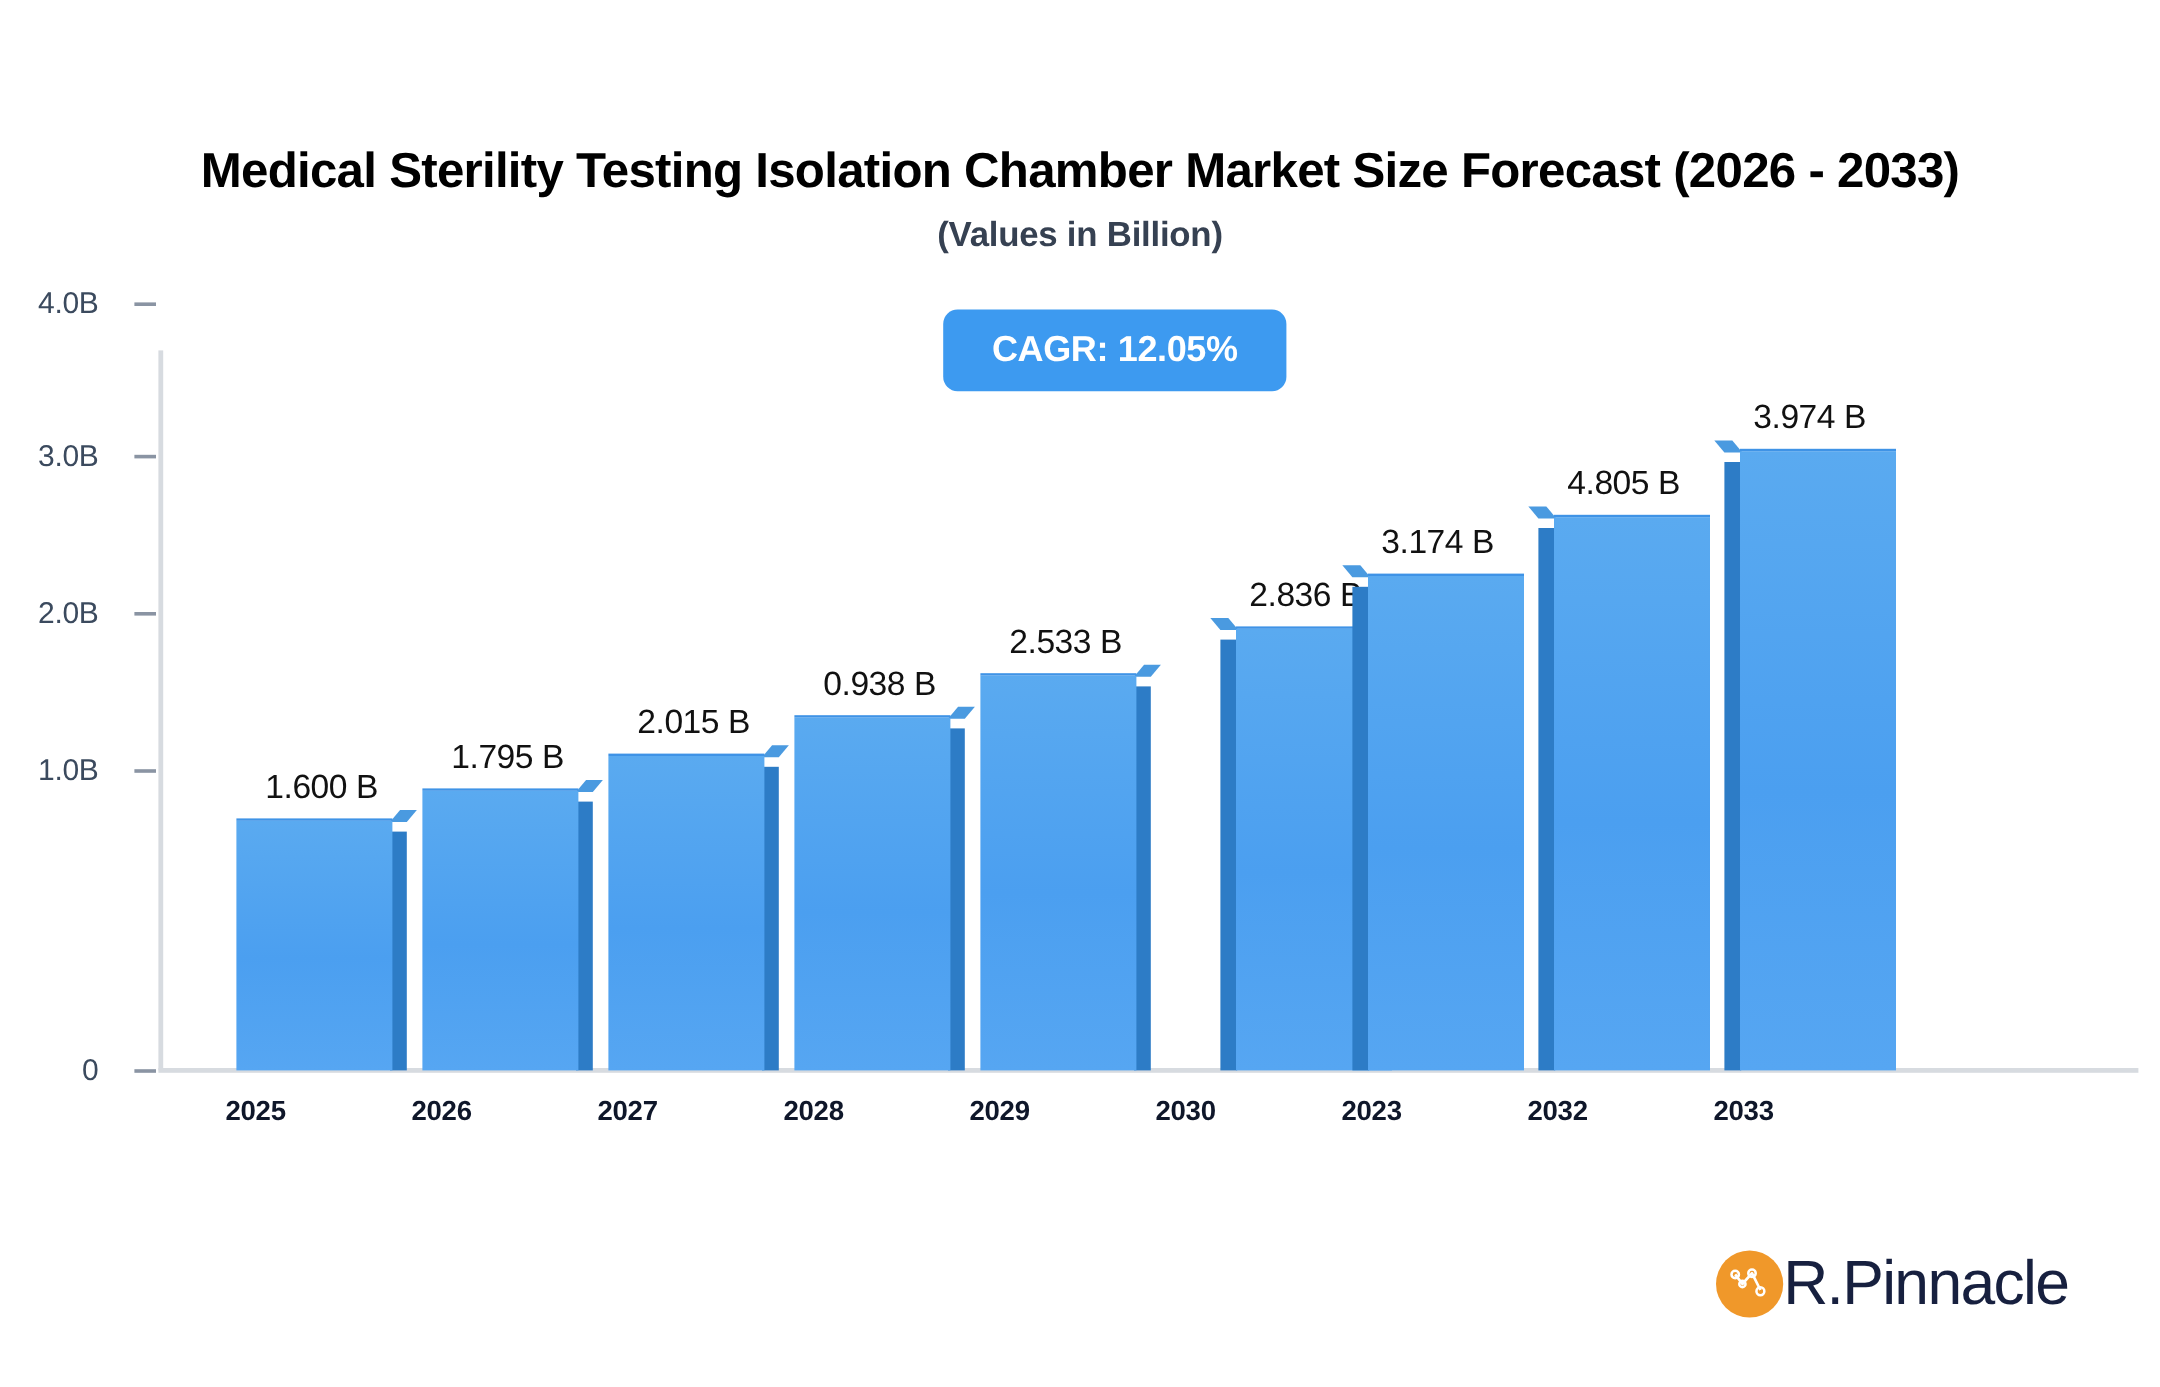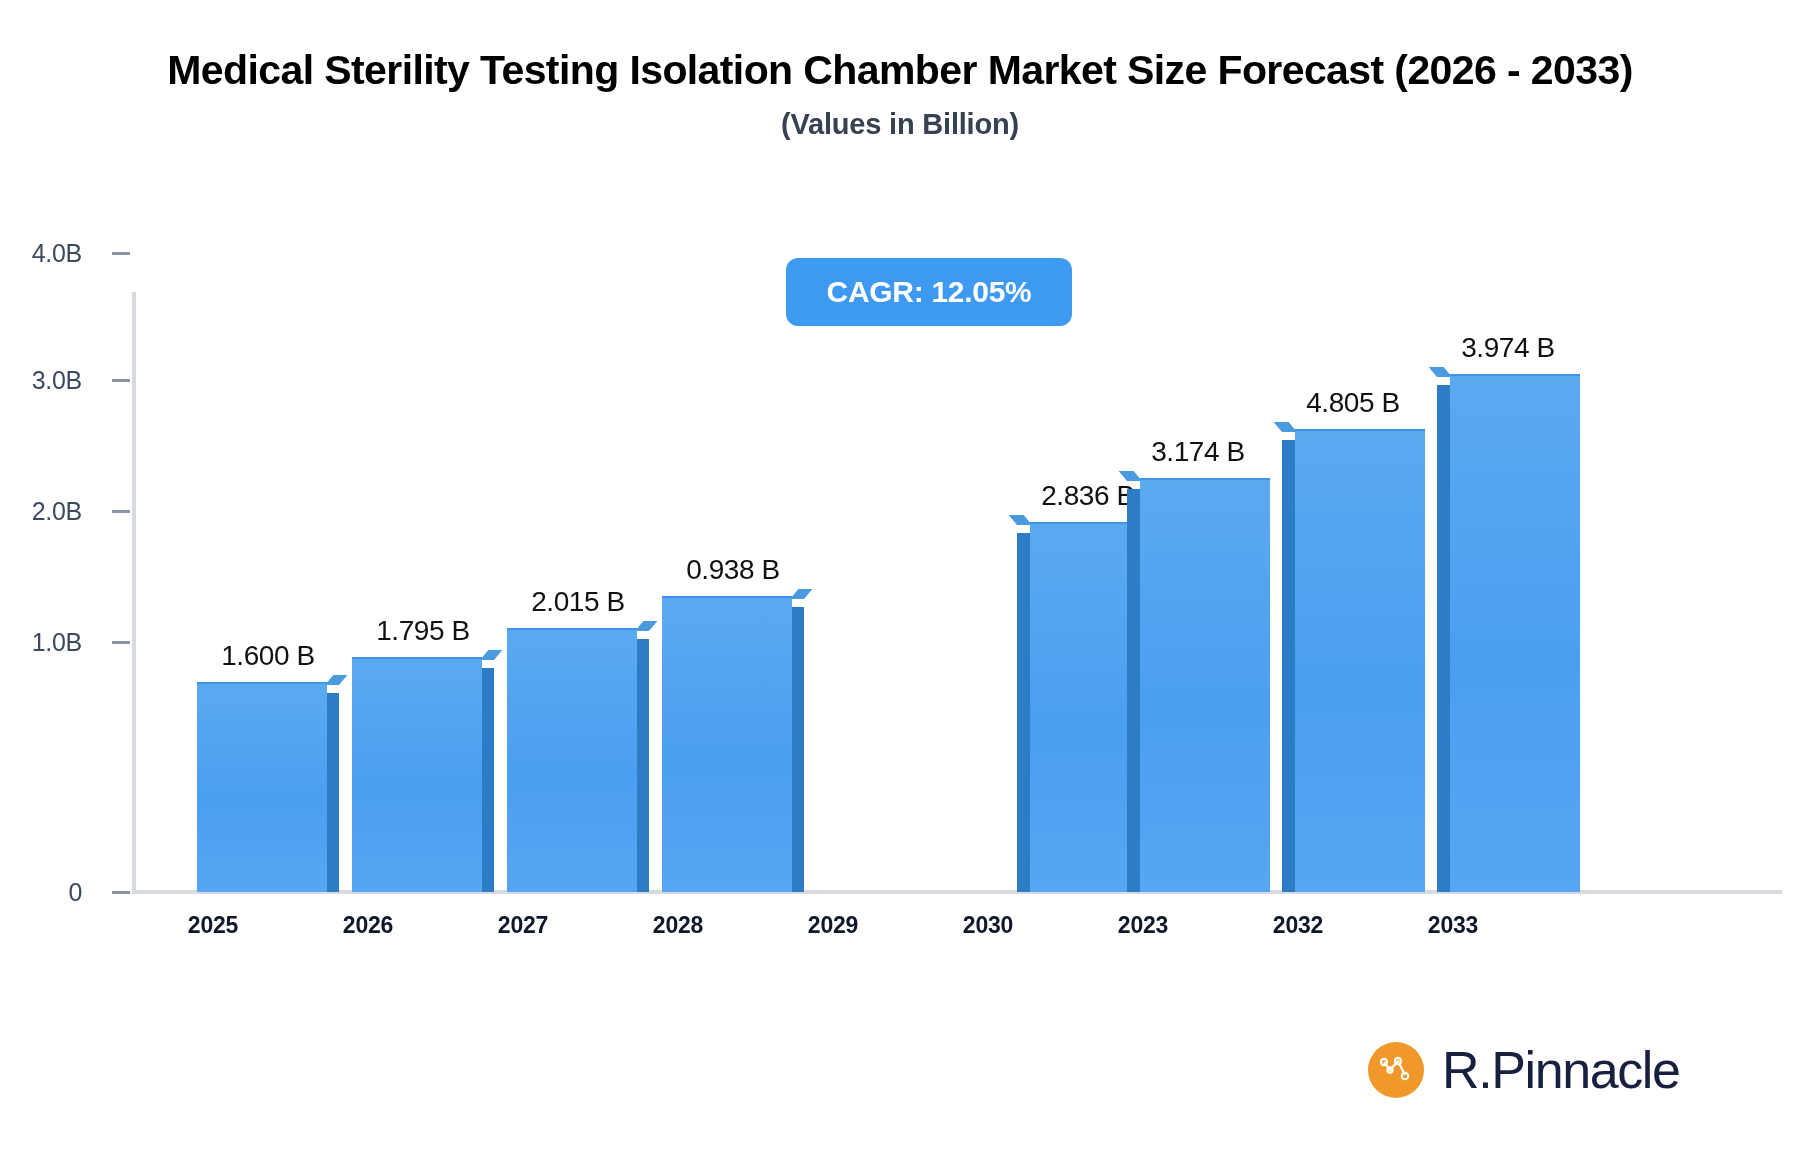--- a/index.html
+++ b/index.html
@@ -17,21 +17,21 @@
 
   
   #chart-header {
     position: absolute;
     top: 0; left: 0;
     width: 1800px;
     text-align: center;
   }
   #chart-title {
     margin: 0;
-    padding-top: 48px;
+    padding-top: 120px;
     font-size: 41px;
     font-weight: bold;
     color: #000000;
     letter-spacing: -0.6px;
     line-height: 1.1;
   }
   #chart-subtitle {
     margin: 0;
     padding-top: 15px;
     font-size: 29px;
@@ -183,25 +183,25 @@
     text-align: center;
     font-size: 23px;
     font-weight: bold;
     color: #0f172a;
     letter-spacing: -0.2px;
   }
 
   
   #brand-logo {
     position: absolute;
-    left: 1368px;
+    left: 1430px;
     top: 1040px;
     display: flex;
     align-items: center;
-    gap: 18px;
+    gap: 0;
   }
   #brand-mark {
     width: 56px;
     height: 56px;
     border-radius: 50%;
     background: #f0982a;
     display: flex;
     align-items: center;
     justify-content: center;
   }
@@ -276,20 +276,28 @@
 
   <div class="bar-group" style="left:617px; height:294px">
     <div class="bar-3d" style="height:294px">
       <div class="bar-value" style="top:-44px">0.938 B</div>
       <div class="bar-top-right"></div>
       <div class="bar-side-right" style="height:285px"></div>
       <div class="bar-face"></div>
     </div>
   </div>
 
+  <div class="bar-group" style="left:772px; height:329px">
+    <div class="bar-3d" style="height:329px">
+      <div class="bar-value" style="top:-44px">2.533 B</div>
+      <div class="bar-top-right"></div>
+      <div class="bar-side-right" style="height:320px"></div>
+      <div class="bar-face"></div>
+    </div>
+  </div>
 
   <div class="bar-group" style="left:972px; height:368px">
     <div class="bar-3d" style="height:368px">
       <div class="bar-value" style="top:-44px">2.836 B</div>
       <div class="bar-top-left"></div>
       <div class="bar-side-left" style="height:359px"></div>
       <div class="bar-face bar-face-shift"></div>
     </div>
   </div>
 

